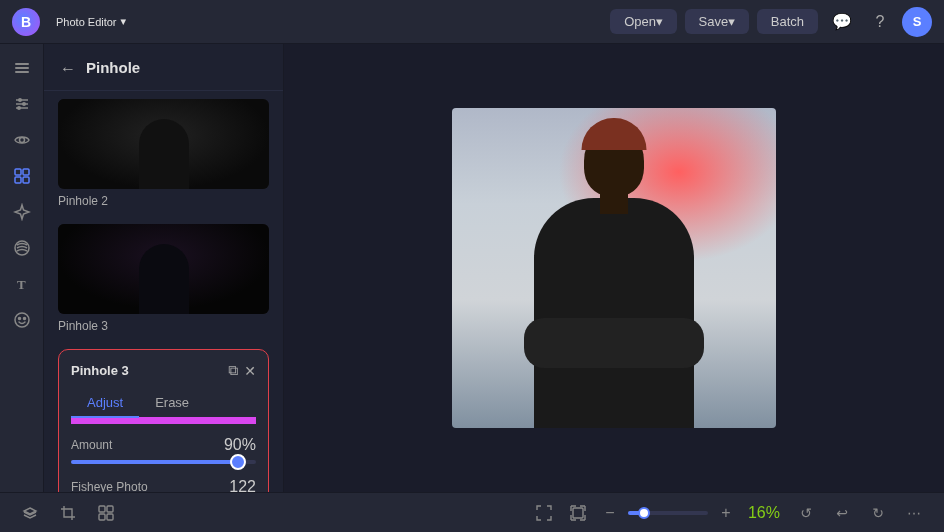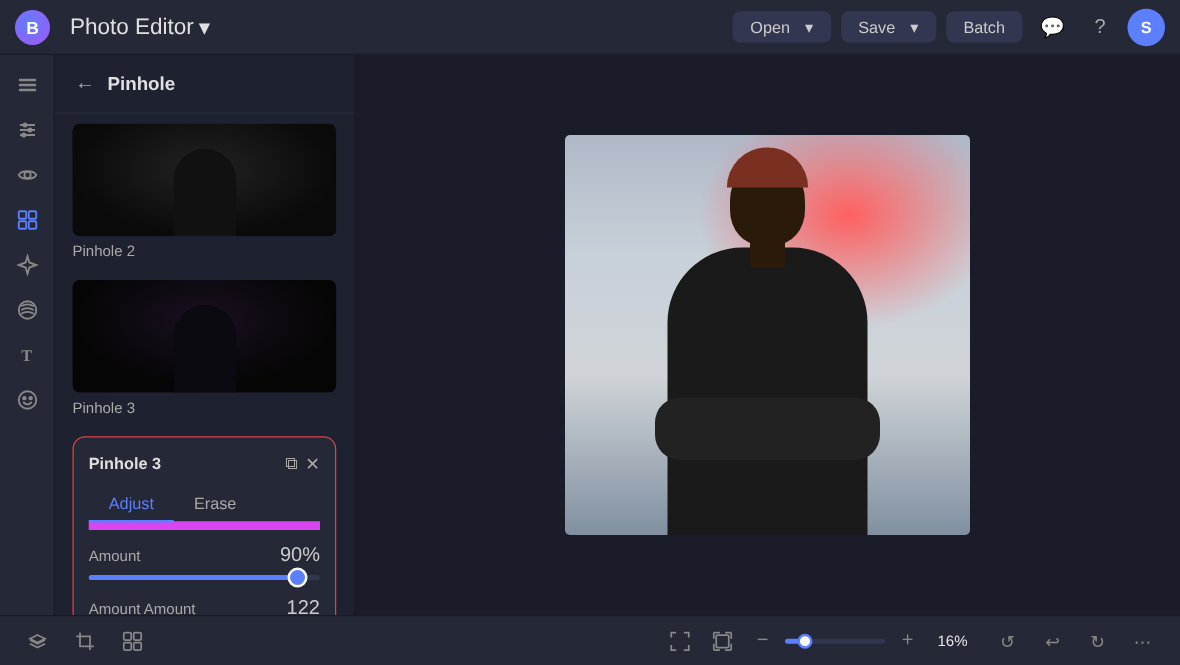--- a/index.html
+++ b/index.html
@@ -1,23 +1,23 @@
 <!DOCTYPE html>
 <html><head>
   <meta charset="utf-8">
   <style>
     * { box-sizing: border-box; margin: 0; padding: 0; }
     body { width: 944px; height: 532px; background: #1e2130; color: #ccc; font-family: -apple-system, BlinkMacSystemFont, 'Segoe UI', sans-serif; font-size: 13px; overflow: hidden; display: flex; flex-direction: column; }
 
     
     .topbar { height: 44px; background: #252836; display: flex; align-items: center; padding: 0 12px; gap: 8px; border-bottom: 1px solid #181a25; flex-shrink: 0; }
     .app-logo { width: 28px; height: 28px; border-radius: 50%; background: radial-gradient(circle at 40% 40%, #5b7fff, #a855f7); display: flex; align-items: center; justify-content: center; color: white; font-size: 14px; font-weight: bold; flex-shrink: 0; }
-    .app-title-btn { display: flex; align-items: center; gap: 4px; color: #e0e0e0; font-size: 18px; font-weight: 500; background: none; border: none; cursor: pointer; padding: 4px 8px; border-radius: 6px; }
+    .app-title-btn { display: flex; align-items: center; gap: 4px; color: #e0e0e0; font-size: 11px; font-weight: 500; background: none; border: none; cursor: pointer; padding: 4px 8px; border-radius: 6px; }
     .topbar-spacer { flex: 1; }
-    .topbar-btn { background: #333650; border: none; color: #ccc; padding: 5px 14px; border-radius: 6px; cursor: pointer; font-size: 13px; display: flex; align-items: center; gap: 12px; }
+    .topbar-btn { background: #333650; border: none; color: #ccc; padding: 5px 14px; border-radius: 6px; cursor: pointer; font-size: 13px; display: flex; align-items: center; gap: 0; }
     .topbar-icons { display: flex; gap: 6px; align-items: center; }
     .topbar-icon-btn { background: none; border: none; color: #aaa; width: 32px; height: 32px; border-radius: 6px; cursor: pointer; display: flex; align-items: center; justify-content: center; font-size: 16px; }
     .user-avatar { width: 30px; height: 30px; border-radius: 50%; background: #5b7fff; display: flex; align-items: center; justify-content: center; color: white; font-size: 13px; font-weight: 600; cursor: pointer; }
 
     
     .main { display: flex; flex: 1; overflow: hidden; }
 
     
     .icon-sidebar { width: 44px; background: #252836; display: flex; flex-direction: column; align-items: center; padding: 8px 0; gap: 4px; border-right: 1px solid #181a25; flex-shrink: 0; }
     .icon-sidebar-btn { width: 32px; height: 32px; background: none; border: none; color: #888; border-radius: 6px; cursor: pointer; display: flex; align-items: center; justify-content: center; font-size: 16px; }
@@ -60,21 +60,21 @@
     
     .bottombar { height: 40px; background: #252836; border-top: 1px solid #181a25; display: flex; align-items: center; padding: 0 16px; gap: 12px; flex-shrink: 0; }
     .bottombar-left { display: flex; gap: 10px; }
     .bottombar-icon-btn { background: none; border: none; color: #888; width: 28px; height: 28px; border-radius: 4px; cursor: pointer; display: flex; align-items: center; justify-content: center; font-size: 14px; }
     .bottombar-spacer { flex: 1; }
     .zoom-controls { display: flex; align-items: center; gap: 6px; }
     .zoom-btn { background: none; border: none; color: #888; cursor: pointer; font-size: 16px; width: 24px; height: 24px; display: flex; align-items: center; justify-content: center; }
     .zoom-slider { width: 80px; height: 4px; background: #333650; border-radius: 2px; position: relative; }
     .zoom-fill { width: 15%; height: 4px; background: #5b7fff; border-radius: 2px; }
     .zoom-dot { width: 12px; height: 12px; background: #fff; border-radius: 50%; position: absolute; top: -4px; left: 13%; border: 2px solid #5b7fff; }
-    .zoom-pct { font-size: 12px; color: #e5e5e5; min-width: 36px; text-align: center; }
+    .zoom-pct { font-size: 16px; color: #84cc16; min-width: 36px; text-align: right; }
     .bottombar-right { display: flex; gap: 8px; }
 
     
     .photo-canvas { width: 324px; height: 320px; background: #888; border-radius: 4px; overflow: hidden; position: relative; }
     .photo-inner { width: 100%; height: 100%; background:
       radial-gradient(ellipse 200px 150px at 70% 20%, #ff6060 0%, transparent 60%),
       linear-gradient(180deg, #b0b8c8 0%, #c8d0d8 30%, #d0d4d8 60%, #8090a0 100%); }
   </style>
 </head>
 <body>
@@ -213,21 +213,21 @@
         <div class="popup-row">
           <span class="popup-row-label">Amount</span>
           <span class="popup-row-value">90%</span>
         </div>
         <div class="slider-track" id="amount-slider">
           <div class="slider-fill" id="amount-fill" style="width: 90%;"></div>
           <div class="slider-thumb" id="amount-thumb" style="left: 90%;"></div>
         </div>
 
         <div class="popup-row">
-          <span class="popup-row-label">Amount Amount</span>
+          <span class="popup-row-label">Fisheye Photo</span>
           <span class="popup-row-value">122</span>
         </div>
         <div class="slider-track" id="fisheye-slider">
           <div class="slider-fill" id="fisheye-fill" style="width: 48%;"></div>
           <div class="slider-thumb" id="fisheye-thumb" style="left: 48%;"></div>
         </div>
 
       </div>
     </div>
 

